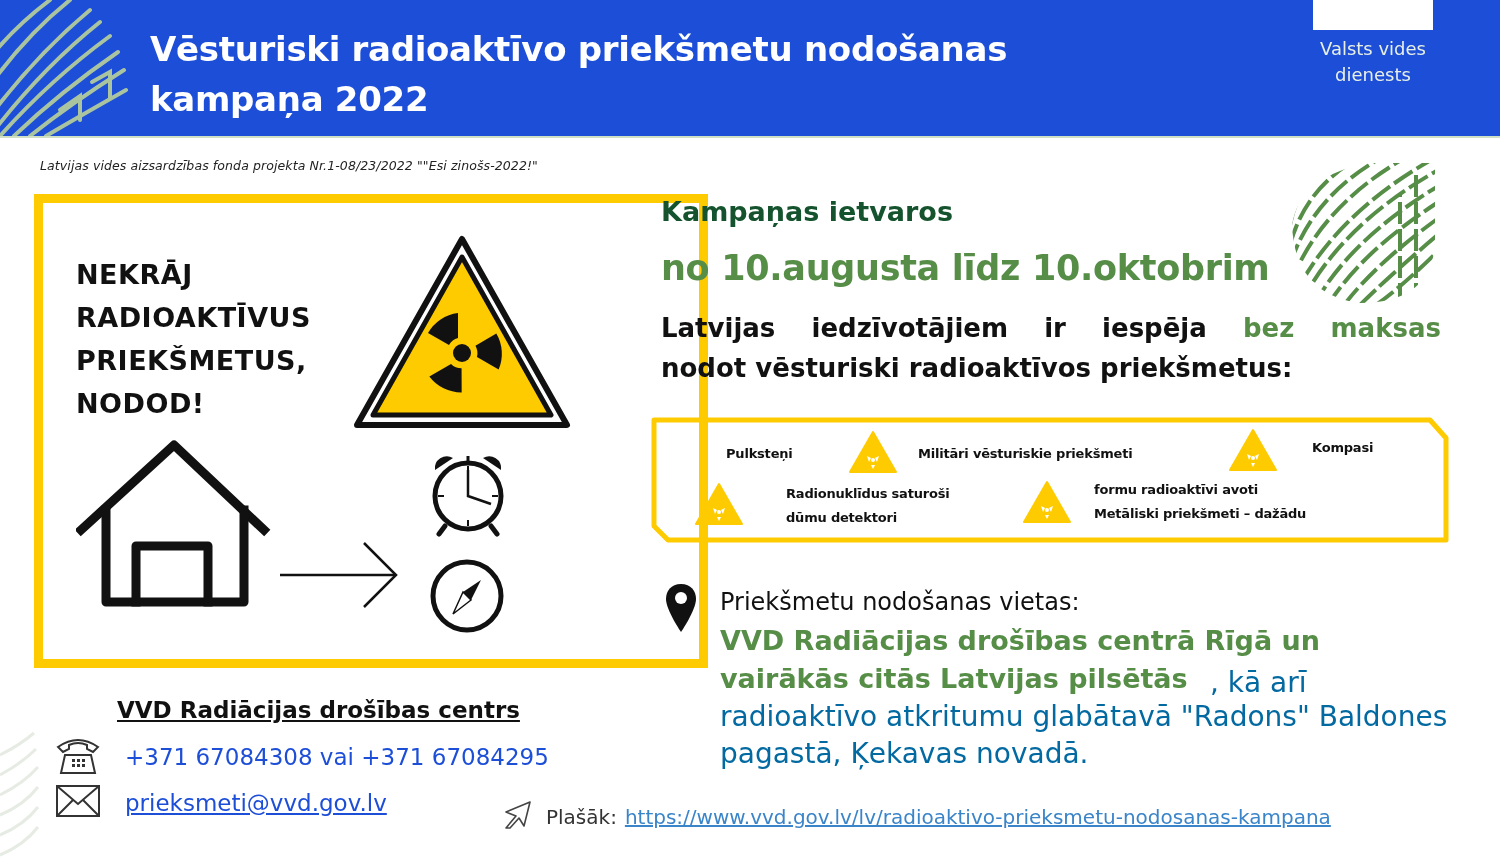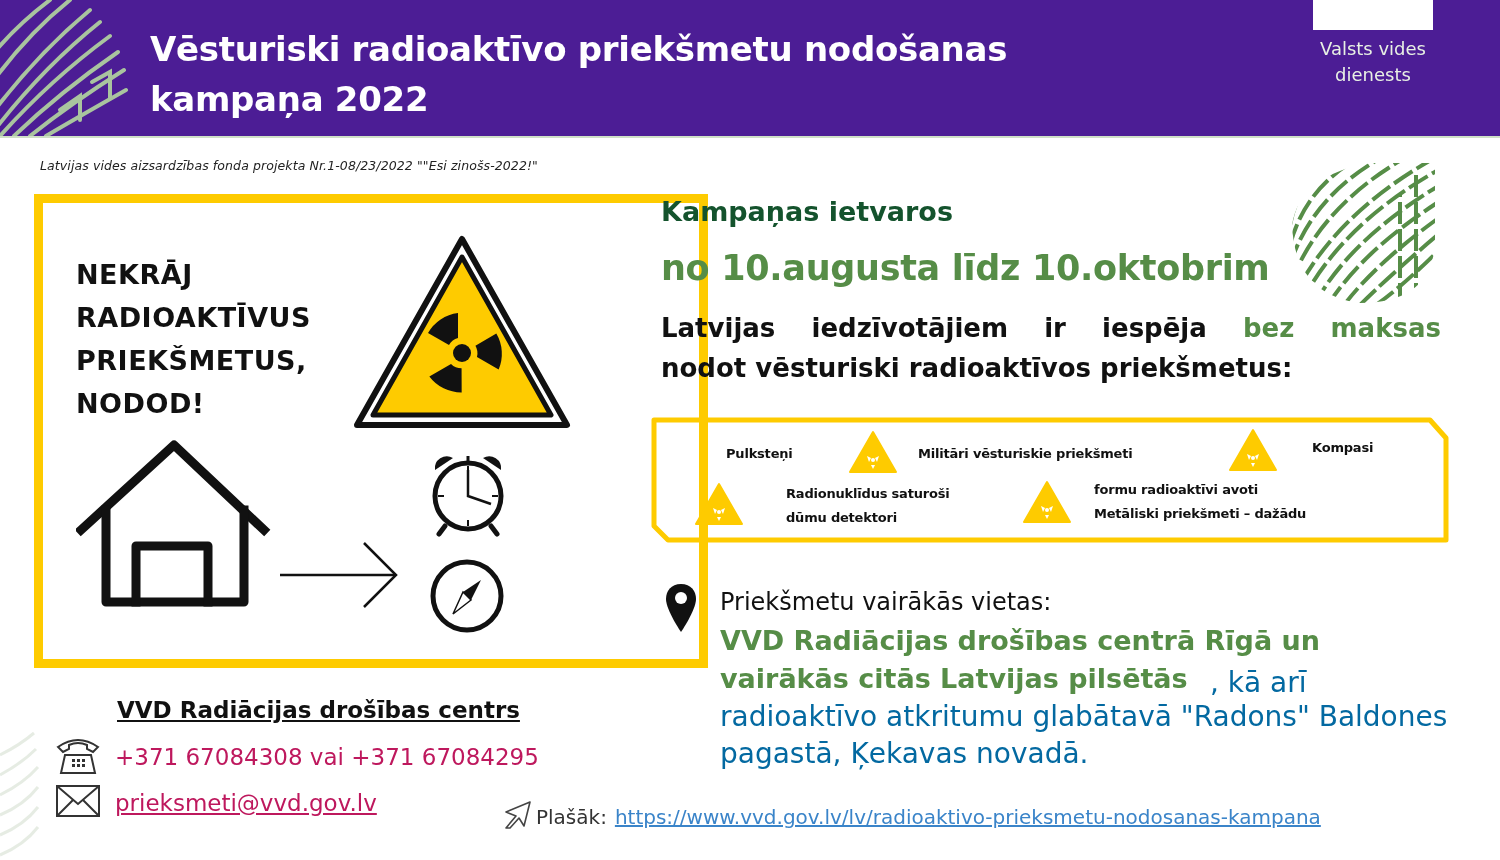--- a/index.html
+++ b/index.html
@@ -1,38 +1,38 @@
 <!DOCTYPE html>
 <html><head>
 <meta charset="utf-8">
 <style>
   * { box-sizing: border-box; margin: 0; padding: 0; }
   html, body { width: 1500px; height: 860px; overflow: hidden; background: #ffffff; }
   body { position: relative; font-family: "DejaVu Sans", sans-serif; color: #111; }
 
-  .header { position: absolute; left: 0; top: 0; width: 1500px; height: 136px; background: #4c1d95; }
+  .header { position: absolute; left: 0; top: 0; width: 1500px; height: 136px; background: #1d4ed8; }
   .header-print { position: absolute; left: 0; top: 0; width: 140px; height: 136px; overflow: hidden; }
   .header-title { position: absolute; left: 150px; top: 24px; width: 1000px; color: #fff; font-weight: bold; font-size: 34px; line-height: 50px; letter-spacing: -0.3px; }
   .logo-box { position: absolute; left: 1313px; top: 0; width: 120px; height: 30px; background: #fff; }
   .logo-text { position: absolute; left: 1290px; top: 36px; width: 166px; text-align: center; color: #e8f0e4; font-size: 18px; line-height: 26px; }
   .header-line { position: absolute; left: 0; top: 136px; width: 1500px; height: 2px; background: #cfe0c7; }
 
   .project-line { position: absolute; left: 40px; top: 158px; font-style: italic; font-size: 12.5px; color: #222; letter-spacing: 0.1px; }
 
   .poster { position: absolute; left: 34px; top: 194px; width: 674px; height: 474px; border: 9px solid #fecb00; background: #fff; }
   .poster-slogan { position: absolute; left: 33px; top: 50px; font-weight: bold; font-size: 27px; line-height: 43px; color: #111; letter-spacing: 0.5px; }
   .poster-hazard { position: absolute; left: 308px; top: 30px; }
   .poster-house { position: absolute; left: 33px; top: 237px; }
   .poster-arrow { position: absolute; left: 235px; top: 337px; }
   .poster-clock { position: absolute; left: 380px; top: 245px; }
   .poster-compass { position: absolute; left: 384px; top: 353px; }
 
   .contact-title { position: absolute; left: 117px; top: 697px; font-weight: bold; font-size: 23px; text-decoration: underline; color: #111; }
   .contact-row { position: absolute; left: 55px; display: flex; align-items: center; }
-  .contact-row .txt { font-size: 23px; color: #be185d; margin-left: 14px; }
+  .contact-row .txt { font-size: 23px; color: #1d4ed8; margin-left: 24px; }
   .contact-row.phone { top: 735px; }
   .contact-row.mail { top: 784px; }
   .contact-row.mail .txt { text-decoration: underline; }
   .left-print { position: absolute; left: 0; top: 725px; width: 40px; height: 135px; overflow: hidden; opacity: 0.35; }
 
   .kampanas { position: absolute; left: 661px; top: 196px; font-weight: bold; font-size: 27px; color: #14532d; }
   .dates { position: absolute; left: 661px; top: 248px; font-weight: bold; font-size: 35px; color: #568d47; letter-spacing: -0.3px; }
   .intro { position: absolute; left: 661px; top: 308px; width: 780px; font-weight: bold; font-size: 26px; line-height: 40px; color: #111; text-align: justify; text-align-last: left; }
   .intro .l1 { display: flex; justify-content: space-between; }
   .intro .green { color: #568d47; }
@@ -43,21 +43,21 @@
   .item { position: absolute; font-size: 13px; font-weight: bold; color: #111; line-height: 24px; letter-spacing: -0.2px; }
   .mini-tri { position: absolute; }
 
   .loc-pin { position: absolute; left: 664px; top: 582px; }
   .loc-label { position: absolute; left: 720px; top: 588px; font-size: 24px; color: #111; }
   .loc-green { position: absolute; left: 720px; top: 622px; font-size: 27px; font-weight: bold; color: #568d47; line-height: 38px; }
   .loc-rest { position: absolute; left: 720px; top: 698px; width: 730px; font-size: 28px; color: #0369a1; line-height: 37px; }
   .loc-rest .inline-after { position: absolute; left: 490px; top: -34px; white-space: nowrap; }
 
   .more { position: absolute; left: 502px; top: 800px; display: flex; align-items: center; white-space: nowrap; }
-  .more .lbl { font-size: 20px; color: #333; margin-left: 4px; }
+  .more .lbl { font-size: 20px; color: #333; margin-left: 14px; }
   .more .url { font-size: 20px; color: #3a84c9; text-decoration: underline; margin-left: 8px; }
 </style>
 </head>
 <body>
 
 <div class="header">
   <div class="header-print">
     <svg width="140" height="136" viewBox="0 0 140 136">
       <g fill="none" stroke="#a9c49f" stroke-width="4" stroke-linecap="round">
         <path d="M-20 130 Q30 60 90 10"></path>
@@ -288,21 +288,21 @@
     <div>Metāliski priekšmeti – dažādu</div>
   </div>
 </div>
 
 <div class="loc-pin">
   <svg width="34" height="52" viewBox="0 0 34 52">
     <path d="M17 2 C7 2 2 9 2 17 C2 28 17 50 17 50 C17 50 32 28 32 17 C32 9 27 2 17 2 Z" fill="#111"></path>
     <circle cx="17" cy="16" r="6" fill="#fff"></circle>
   </svg>
 </div>
-<div class="loc-label">Priekšmetu vairākās vietas:</div>
+<div class="loc-label">Priekšmetu nodošanas vietas:</div>
 <div class="loc-green">
   <div>VVD Radiācijas drošības centrā Rīgā un</div>
   <div>vairākās citās Latvijas pilsētās</div>
 </div>
 <div class="loc-rest">
   <span class="inline-after">, kā arī</span>
   <div>radioaktīvo atkritumu glabātavā "Radons" Baldones</div>
   <div>pagastā, Ķekavas novadā.</div>
 </div>
 

